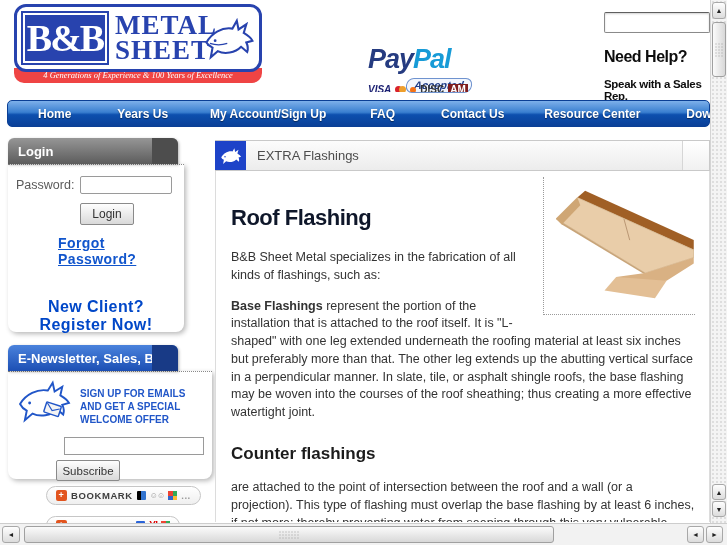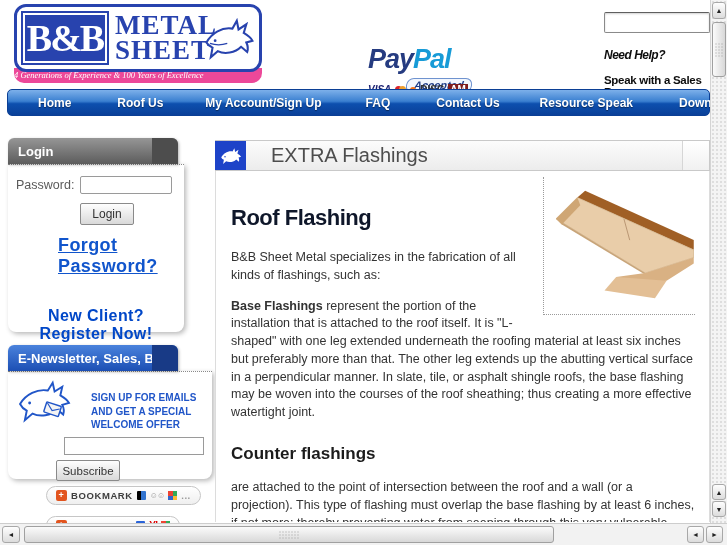--- a/index.html
+++ b/index.html
@@ -9,47 +9,47 @@
   
   .logo { position:absolute; left:14px; top:4px; width:248px; cursor:pointer; }
   .logo-main { border:3px solid #2843ae; border-radius:12px; background:#fff; height:68px;
                display:flex; align-items:center; padding:4px 6px; position:relative; z-index:2; }
   .logo-bb { background:#2843ae; color:#fff; font-family:"Liberation Serif", serif; font-weight:bold;
              font-size:38px; width:84px; height:50px; display:flex; align-items:center; justify-content:center;
              border:2px solid #fff; box-shadow:0 0 0 2px #2843ae; letter-spacing:-2px; }
   .logo-words { color:#2843ae; font-family:"Liberation Serif", serif; font-weight:bold; font-size:27px;
                 line-height:0.92; letter-spacing:1px; margin-left:8px; }
   .logo-shark { position:absolute; right:4px; top:10px; }
-  .logo-tagline { background:#ec4899; color:#fff; font-family:"Liberation Serif", serif; font-style:italic;
-                  font-size:8.5px; text-align:left; border-radius:0 0 10px 10px; padding:2px 0 3px;
+  .logo-tagline { background:#ef4444; color:#fff; font-family:"Liberation Serif", serif; font-style:italic;
+                  font-size:8.5px; text-align:center; border-radius:0 0 10px 10px; padding:2px 0 3px;
                   margin-top:-4px; position:relative; z-index:1; white-space:nowrap; overflow:hidden; }
 
   .paypal { position:absolute; left:368px; top:44px; width:130px; }
   .pp-word { font-style:italic; font-weight:bold; font-size:27px; letter-spacing:-1px; }
   .pp-pay { color:#253b80; } .pp-pal { color:#179bd7; }
   .pp-accepted { display:inline-block; font-style:italic; font-weight:bold; font-size:11px; color:#1f3c87;
                  border:1px solid #6f93cf; border-radius:7px; padding:0 7px 1px; margin:-6px 0 0 38px;
                  background:#f2f6fd; transform:skewX(-8deg); }
   .cards { position:absolute; left:368px; top:84px; width:125px; height:8px; overflow:hidden;
            display:flex; gap:4px; align-items:flex-start; font-weight:bold; font-size:10px; }
   .card-visa { color:#1a1f71; font-style:italic; }
   .card-mc i { display:inline-block; width:7px; height:7px; border-radius:50%; }
   .card-mc .c1 { background:#d9222a; } .card-mc .c2 { background:#ee9f2d; margin-left:-3px; }
   .card-disc { color:#333; } .card-disc i { display:inline-block; width:6px; height:6px; border-radius:50%; background:#f47216; }
   .card-amex { color:#fff; background:#7f1d1d; padding:0 2px; }
 
   .search-box { position:absolute; left:604px; top:12px; width:106px; height:21px; }
   .search-box input { width:100%; height:100%; border:1px solid #8a8a8a; border-top-color:#5f5f5f;
                       border-radius:2px; box-shadow:inset 0 1px 2px rgba(0,0,0,.18); font-size:12px; padding:0 4px; }
   .need-help { position:absolute; left:604px; top:48px; color:#0d0d0d; }
-  .nh-title { font-size:12px; font-weight:bold; letter-spacing:-0.5px;font-style:italic; }
+  .nh-title { font-size:16px; font-weight:bold; letter-spacing:-0.5px; }
   .nh-sub { font-size:11.5px; font-weight:bold; letter-spacing:-0.3px; margin-top:12px; }
 
   
-  .nav { position:absolute; left:7px; top:89px; width:703px; height:27px;
+  .nav { position:absolute; left:7px; top:100px; width:703px; height:27px;
          background:linear-gradient(#7db0ea 0%, #3a7fd0 45%, #0d4fae 55%, #0a4098 100%);
          border:1px solid #0b3f95; border-radius:5px; display:flex; align-items:center;
          color:#fff; font-weight:bold; font-size:12px; }
   .nav a { color:#fff; text-decoration:none; text-shadow:0 1px 1px rgba(0,0,0,.45); white-space:nowrap; cursor:pointer; }
   .nav .sp0{margin-left:30px;} .nav .sp1{margin-left:46px;} .nav .sp2{margin-left:42px;}
   .nav .sp3{margin-left:44px;} .nav .sp4{margin-left:46px;} .nav .sp5{margin-left:40px;} .nav .sp6{margin-left:46px;}
 
   
   .side-box { position:absolute; left:8px; }
   .box-header { height:26px; width:170px; border-radius:6px 6px 0 0; color:#fff; font-weight:bold; font-size:13px;
@@ -62,28 +62,28 @@
   .box-body { background:#fff; border-top:1px dotted #8a8a8a; border-radius:0 0 8px 8px;
               box-shadow:2px 2px 5px rgba(0,0,0,.28); }
 
   .box-login { top:138px; }
   .login-body { width:176px; height:168px; padding:11px 8px 0; }
   .form-row { display:flex; align-items:center; margin-bottom:9px; font-size:12.5px; color:#5a5a5a; }
   .form-row label { width:64px; }
   .form-row input { width:92px; height:18px; border:1px solid #9a9a9a; border-radius:2px; font-size:12px; padding:0 3px; }
   .login-btn { margin-left:64px; width:54px; height:22px; font-size:12px; color:#333;
                background:linear-gradient(#fefefe,#d9d9d9); border:1px solid #8a8a8a; border-radius:2px; cursor:pointer; }
-  .forgot { display:inline-block; margin:10px 0 0 42px; color:#1155cc; font-weight:bold; font-size:18px;
+  .forgot { display:inline-block; margin:10px 0 0 42px; color:#1155cc; font-weight:bold; font-size:14px;
             letter-spacing:0.4px; text-decoration:underline; cursor:pointer; }
   .register { display:block; margin-top:30px; text-align:center; color:#0047c8; font-weight:bold;
               font-size:16px; letter-spacing:0.4px; text-decoration:none; cursor:pointer; }
 
   .box-news { top:345px; }
   .news-body { width:204px; height:108px; padding:7px 8px 0; }
-  .news-row { display:flex; align-items:flex-end;gap:11px; }
+  .news-row { display:flex; align-items:center; }
   .promo { color:#2156c8; font-weight:bold; font-size:10px; line-height:1.32; width:112px; margin-left:6px; margin-top:3px; }
   .news-input { margin:6px 0 0 48px; width:140px; height:18px; border:1px solid #9a9a9a; font-size:11px; padding:0 3px; }
   .subscribe-btn { margin:5px 0 0 40px; width:64px; height:21px; font-size:11.5px; color:#333;
                    background:linear-gradient(#fefefe,#d9d9d9); border:1px solid #8a8a8a; border-radius:2px; cursor:pointer; }
 
   .pill { position:absolute; display:flex; align-items:center; gap:4px;
           background:linear-gradient(#ffffff,#efefef); border:1px solid #c6c6c6; border-radius:10px;
           height:19px; padding:0 9px; font-size:9.5px; color:#3d3d3d; letter-spacing:0.6px; font-weight:bold; cursor:pointer; }
   .pill-bookmark { left:46px; top:486px; }
   .pill-subscribe { left:46px; top:516px; }
@@ -98,21 +98,21 @@
   .dots { color:#9a9a9a; }
   .ic-bloglines { background:#2a64d8; color:#fff; font-size:7.5px; line-height:9px; text-align:center; font-weight:bold; }
   .ic-yahoo { color:#d00; font-size:10px; font-weight:bold; letter-spacing:-1px; }
 
   
   .section-bar { position:absolute; left:215px; top:140px; width:495px; height:31px;
                  background:linear-gradient(#fcfcfc,#ececec); border:1px solid #c9c9c9;
                  display:flex; align-items:center; }
   .section-icon { width:31px; height:29px; background:#1d43c8; display:flex; align-items:center;
                   justify-content:center; margin-left:-1px; }
-  .section-title { margin-left:25px; font-size:20px; color:#4d4d4d; }
+  .section-title { margin-left:11px; font-size:13px; color:#4d4d4d; }
   .section-end { position:absolute; right:0; top:0; width:27px; height:29px;
                  background:linear-gradient(#ffffff,#f1f1f1); border-left:1px solid #d6d6d6; }
 
   .content { position:absolute; left:215px; top:171px; width:495px; height:351px; background:#fff;
              border-left:1px solid #dcdcdc; border-right:1px solid #dcdcdc; overflow:hidden; }
   .content-inner { padding:5px 14px 0 15px; font-size:12.5px; color:#333; line-height:1.42; }
   .product-figure { float:right; width:152px; height:138px; margin:1px 0 6px 12px;
                     border-left:1px dotted #9a9a9a; border-bottom:1px dotted #9a9a9a; padding:3px 0 4px 4px; }
   .content h1 { font-size:22px; color:#0f172a; margin:26px 0 16px; letter-spacing:-0.5px; }
   .content h2 { font-size:17px; color:#1c1c1c; margin:20px 0 13px; }
@@ -173,25 +173,25 @@
   <div class="search-box">
     <input type="text" value="" style="">
   </div>
   <div class="need-help">
     <div class="nh-title">Need Help?</div>
     <div class="nh-sub">Speak with a Sales Rep.</div>
   </div>
 
   <div class="nav">
     <a class="sp0">Home</a>
-    <a class="sp1">Roof Us</a>
+    <a class="sp1">Years Us</a>
     <a class="sp2">My Account/Sign Up</a>
     <a class="sp3">FAQ</a>
     <a class="sp4">Contact Us</a>
-    <a class="sp5">Resource Speak</a>
+    <a class="sp5">Resource Center</a>
     <a class="sp6"><span>Downloads</span></a>
   </div>
 
   <div class="side-box box-login">
     <div class="box-header hdr-gray">
       <span>Login</span>
       <span class="box-corner corner-gray"></span>
     </div>
     <div class="box-body login-body">
       <div class="form-row">

